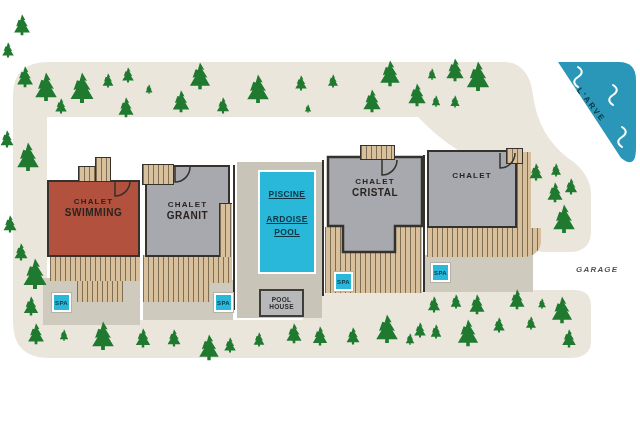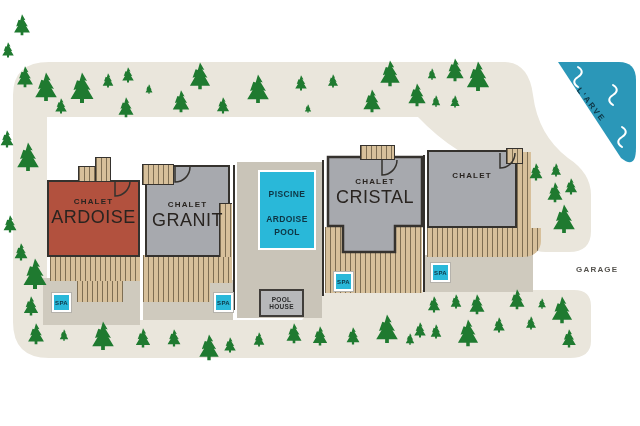--- a/index.html
+++ b/index.html
@@ -7,32 +7,32 @@
           font-family:"Liberation Sans","DejaVu Sans",sans-serif;}
   svg.layer{position:absolute;left:0;top:0;pointer-events:none;}
   .paved{position:absolute;}
   .deck{position:absolute;background:repeating-linear-gradient(90deg,#7e6e53 0px,#7e6e53 1px,#d7c09b 1px,#d7c09b 5px);}
   .deck-rounded{border-bottom-right-radius:16px;}
   .balcony{position:absolute;background:repeating-linear-gradient(90deg,#7e6e53 0px,#7e6e53 1px,#d7c09b 1px,#d7c09b 5px);border:1.6px solid #35322e;box-sizing:border-box;}
   .building{position:absolute;border:2.5px solid #35322e;box-sizing:border-box;}
   .divider{position:absolute;width:2px;background:#35322e;}
   .chalet-label{position:absolute;text-align:center;color:#292420;pointer-events:none;}
   .chalet-label .kind{font-size:8px;font-weight:700;letter-spacing:1.2px;}
-  .chalet-label .name{font-size:18px;font-weight:400;letter-spacing:0.5px;margin-top:1px;}
+  .chalet-label .name{font-size:10px;font-weight:700;letter-spacing:0.5px;margin-top:1px;}
   .pool{position:absolute;border:2px solid #ffffff;box-sizing:border-box;text-align:center;
         color:#0e3544;font-weight:800;font-size:8.5px;letter-spacing:0.4px;line-height:1.45;}
   .pool .fr{margin-top:16px;}
   .pool .en{margin-top:13px;padding:0 4px;}
   .spa{position:absolute;width:19px;height:19px;border:2px solid #ffffff;outline:1px solid #b5b2ac;
        box-sizing:border-box;display:flex;align-items:center;justify-content:center;
        font-size:6px;font-weight:800;color:#0e3544;letter-spacing:0.3px;}
   .pool-house{position:absolute;border:2.5px solid #403d39;box-sizing:border-box;background:#b7b8ba;
        display:flex;align-items:center;justify-content:center;font-size:6.5px;font-weight:800;
        color:#2b2b2b;letter-spacing:0.3px;text-align:center;}
-  .garage-label{position:absolute;font-size:8px;font-weight:800;color:#55534e;letter-spacing:1.2px;}
+  .garage-label{position:absolute;font-size:8px;font-weight:800;color:#55534e;letter-spacing:1.2px;font-style:italic;}
   .river-label{position:absolute;font-size:8px;font-weight:800;color:#0e3544;letter-spacing:2px;
        transform:rotate(52deg);transform-origin:left top;white-space:nowrap;}
   .door{position:absolute;}
 </style>
 </head>
 <body>
 
 <div class="canvas">
 
   <svg class="layer" width="640" height="426" viewBox="0 0 640 426">
@@ -93,35 +93,35 @@
     </svg>
   <svg class="door" style="left:381px;top:159px;" width="17" height="17" viewBox="0 0 17 17">
       <path d="M1,1 L1,16 A15,15 0 0 0 16,1" fill="none" stroke="#35322e" stroke-width="1.5"></path>
     </svg>
   <svg class="door" style="left:499px;top:152px;" width="17" height="17" viewBox="0 0 17 17">
       <path d="M1,1 L1,16 A15,15 0 0 0 16,1" fill="none" stroke="#35322e" stroke-width="1.5"></path>
     </svg>
 
   <div class="chalet-label" style="left:47px;top:197px;width:93px;">
     <div class="kind">CHALET</div>
-    <div class="name">ARDOISE</div>
+    <div class="name">SWIMMING</div>
   </div>
   <div class="chalet-label" style="left:145px;top:200px;width:85px;">
     <div class="kind">CHALET</div>
     <div class="name">GRANIT</div>
   </div>
   <div class="chalet-label" style="left:328px;top:177px;width:94px;">
     <div class="kind">CHALET</div>
     <div class="name">CRISTAL</div>
   </div>
   <div class="chalet-label" style="left:427px;top:171px;width:90px;">
     <div class="kind">CHALET</div>
   </div>
 
-  <div class="pool" style="left: 258px; top: 170px; width: 58px; height: 80px; background-color: rgb(41, 184, 217);">
+  <div class="pool" style="left: 258px; top: 170px; width: 58px; height: 104px; background-color: rgb(41, 184, 217); text-decoration: underline;">
     <div class="fr">PISCINE</div>
     <div class="en">ARDOISE POOL</div>
   </div>
   <div class="pool-house" style="left:259px;top:289px;width:45px;height:28px;">
     <span>POOL HOUSE</span>
   </div>
 
   <div class="spa" style="left: 52px; top: 293px; background-color: rgb(41, 184, 217);">
       <span>SPA</span>
     </div>

